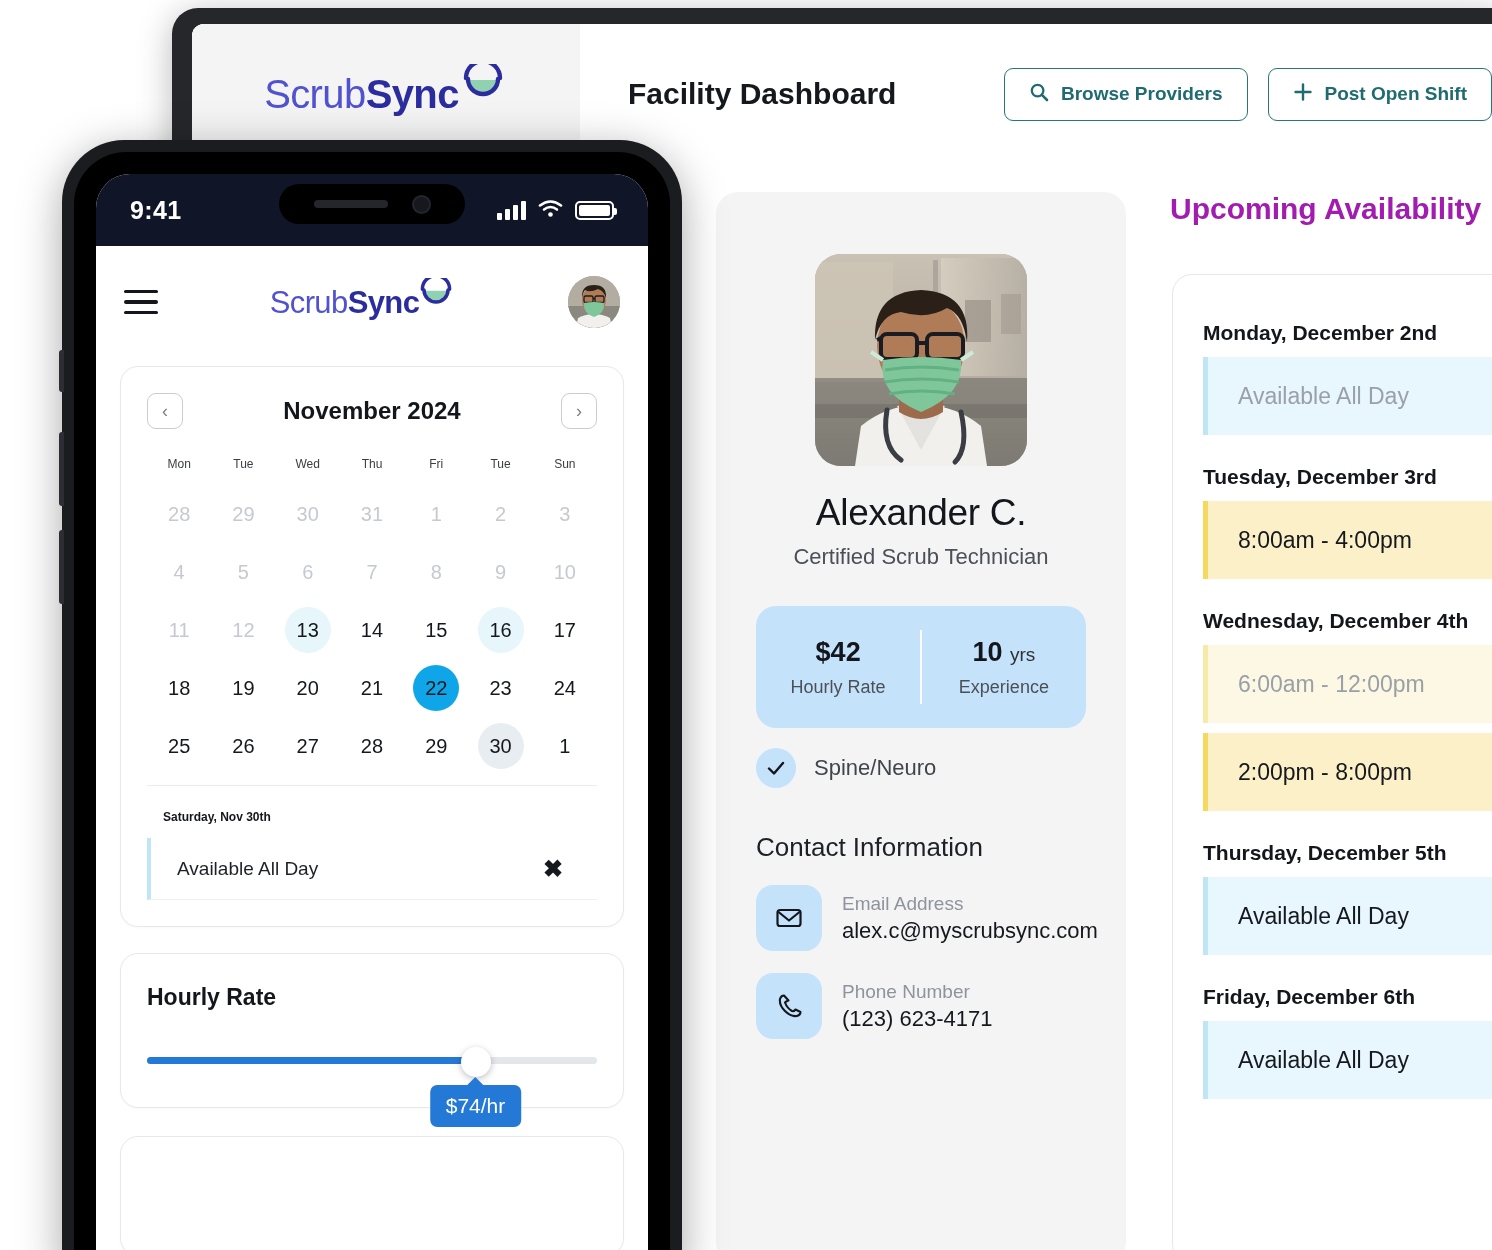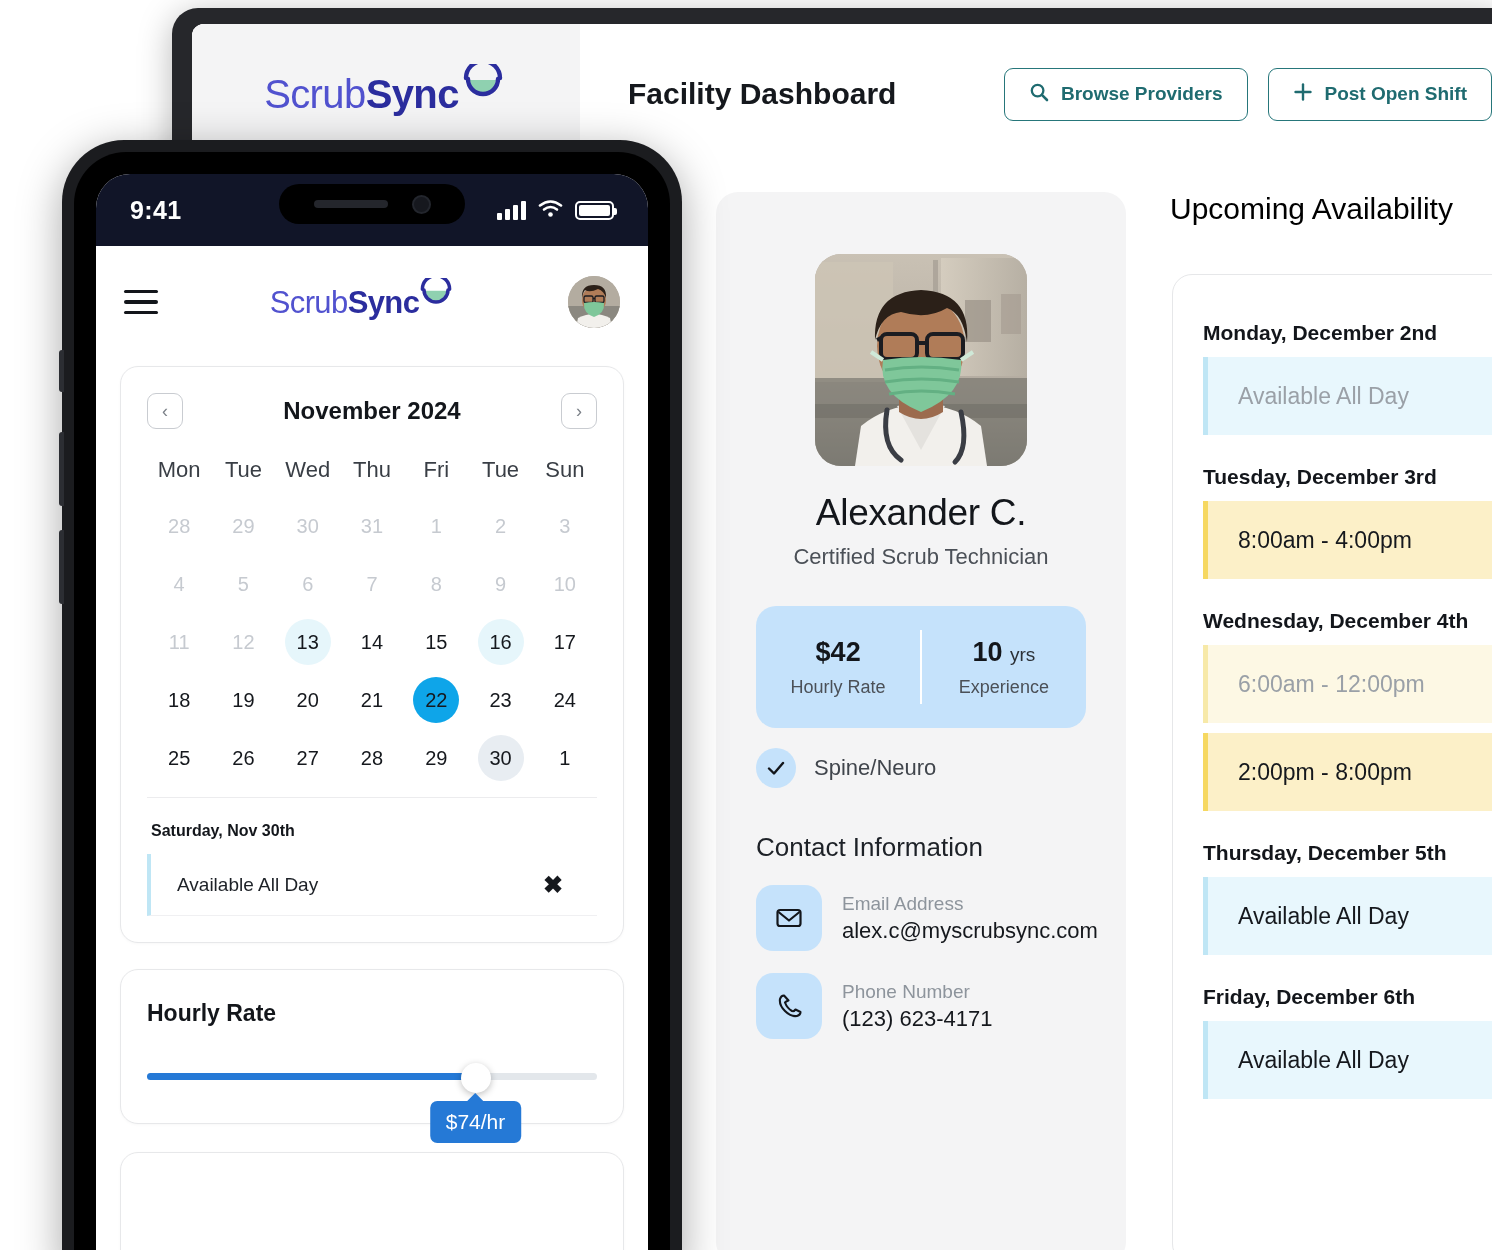--- a/index.html
+++ b/index.html
@@ -112,21 +112,21 @@
   .contact-ico {
     width: 66px; height: 66px; border-radius: 17px; background: #c5e2fb;
     display: flex; align-items: center; justify-content: center; flex: none;
   }
   .contact-lbl { font-size: 19px; color: #8d949c; }
   .contact-val { font-size: 22px; color: #15181d; margin-top: 3px; }
 
   
   .avail-head {
     position: absolute; left: 978px; top: 28px;
-    font-size: 30px; font-weight: 400; color: #000000; white-space: nowrap;
+    font-size: 30px; font-weight: 700; color: #a21caf; white-space: nowrap;
   }
   .avail-card {
     position: absolute; left: 980px; top: 110px;
     width: 420px; height: 990px;
     background: #fff; border: 1px solid #e6e7e9;
     border-radius: 20px 0 0 20px;
     padding: 46px 0 0 30px; overflow: hidden;
   }
   .avail-day { font-size: 21px; font-weight: 700; color: #13161b; margin-bottom: 12px; }
   .slot {
@@ -205,34 +205,34 @@
   
   .cal { padding: 26px 26px 0 26px; margin-top: 8px; }
   .cal-head { display: flex; align-items: center; justify-content: space-between; }
   .cal-nav {
     width: 36px; height: 36px; border: 1.4px solid #c9ccd1; border-radius: 9px;
     display: flex; align-items: center; justify-content: center;
     color: #7b8088; font-size: 18px; cursor: pointer; background:#fff;
   }
   .cal-month { font-size: 24px; font-weight: 700; color: #13161b; }
   .cal-grid { display: grid; grid-template-columns: repeat(7, 1fr); margin-top: 28px; }
-  .cal-dow { text-align: center; font-size: 22px; color: #393e45; padding-bottom: 14px; }
+  .cal-dow { text-align: center; font-size: 12px; color: #393e45; padding-bottom: 14px; }
   .cal-cell { display: flex; align-items: center; justify-content: center; height: 58px; }
   .cal-day {
     width: 46px; height: 46px; border-radius: 50%;
     display: flex; align-items: center; justify-content: center;
     font-size: 20px; color: #15181d; cursor: pointer;
   }
   .cal-day.muted { color: #c6cad0; }
   .cal-day.hl-blue   { background: #e6f6fb; }
   .cal-day.hl-yellow { background: #0ea5e9; }
   .cal-day.hl-gray   { background: #e8edf2; }
 
   .cal-sep { height: 1px; background: #ececee; margin: 10px 0 0 0; }
-  .sel-date { font-size: 16px; font-weight: 700; color: #13161b; margin: 24px 0 14px 4px; }
+  .sel-date { font-size: 12px; font-weight: 700; color: #13161b; margin: 24px 0 14px 16px; }
   .sel-slot {
     display: flex; align-items: center; height: 62px;
     border-left: 4px solid #bfe6f5; padding-left: 26px;
     border-bottom: 1px solid #f0f0f2;
   }
   .sel-slot-label { font-size: 19px; color: #1d2127; }
   .sel-slot-x { margin-left: auto; margin-right: 34px; font-size: 24px; color: #15181d; cursor: pointer; font-weight: 700;}
 
   
   .rate-card { margin-top: 26px; padding: 30px 26px 40px 26px; }

